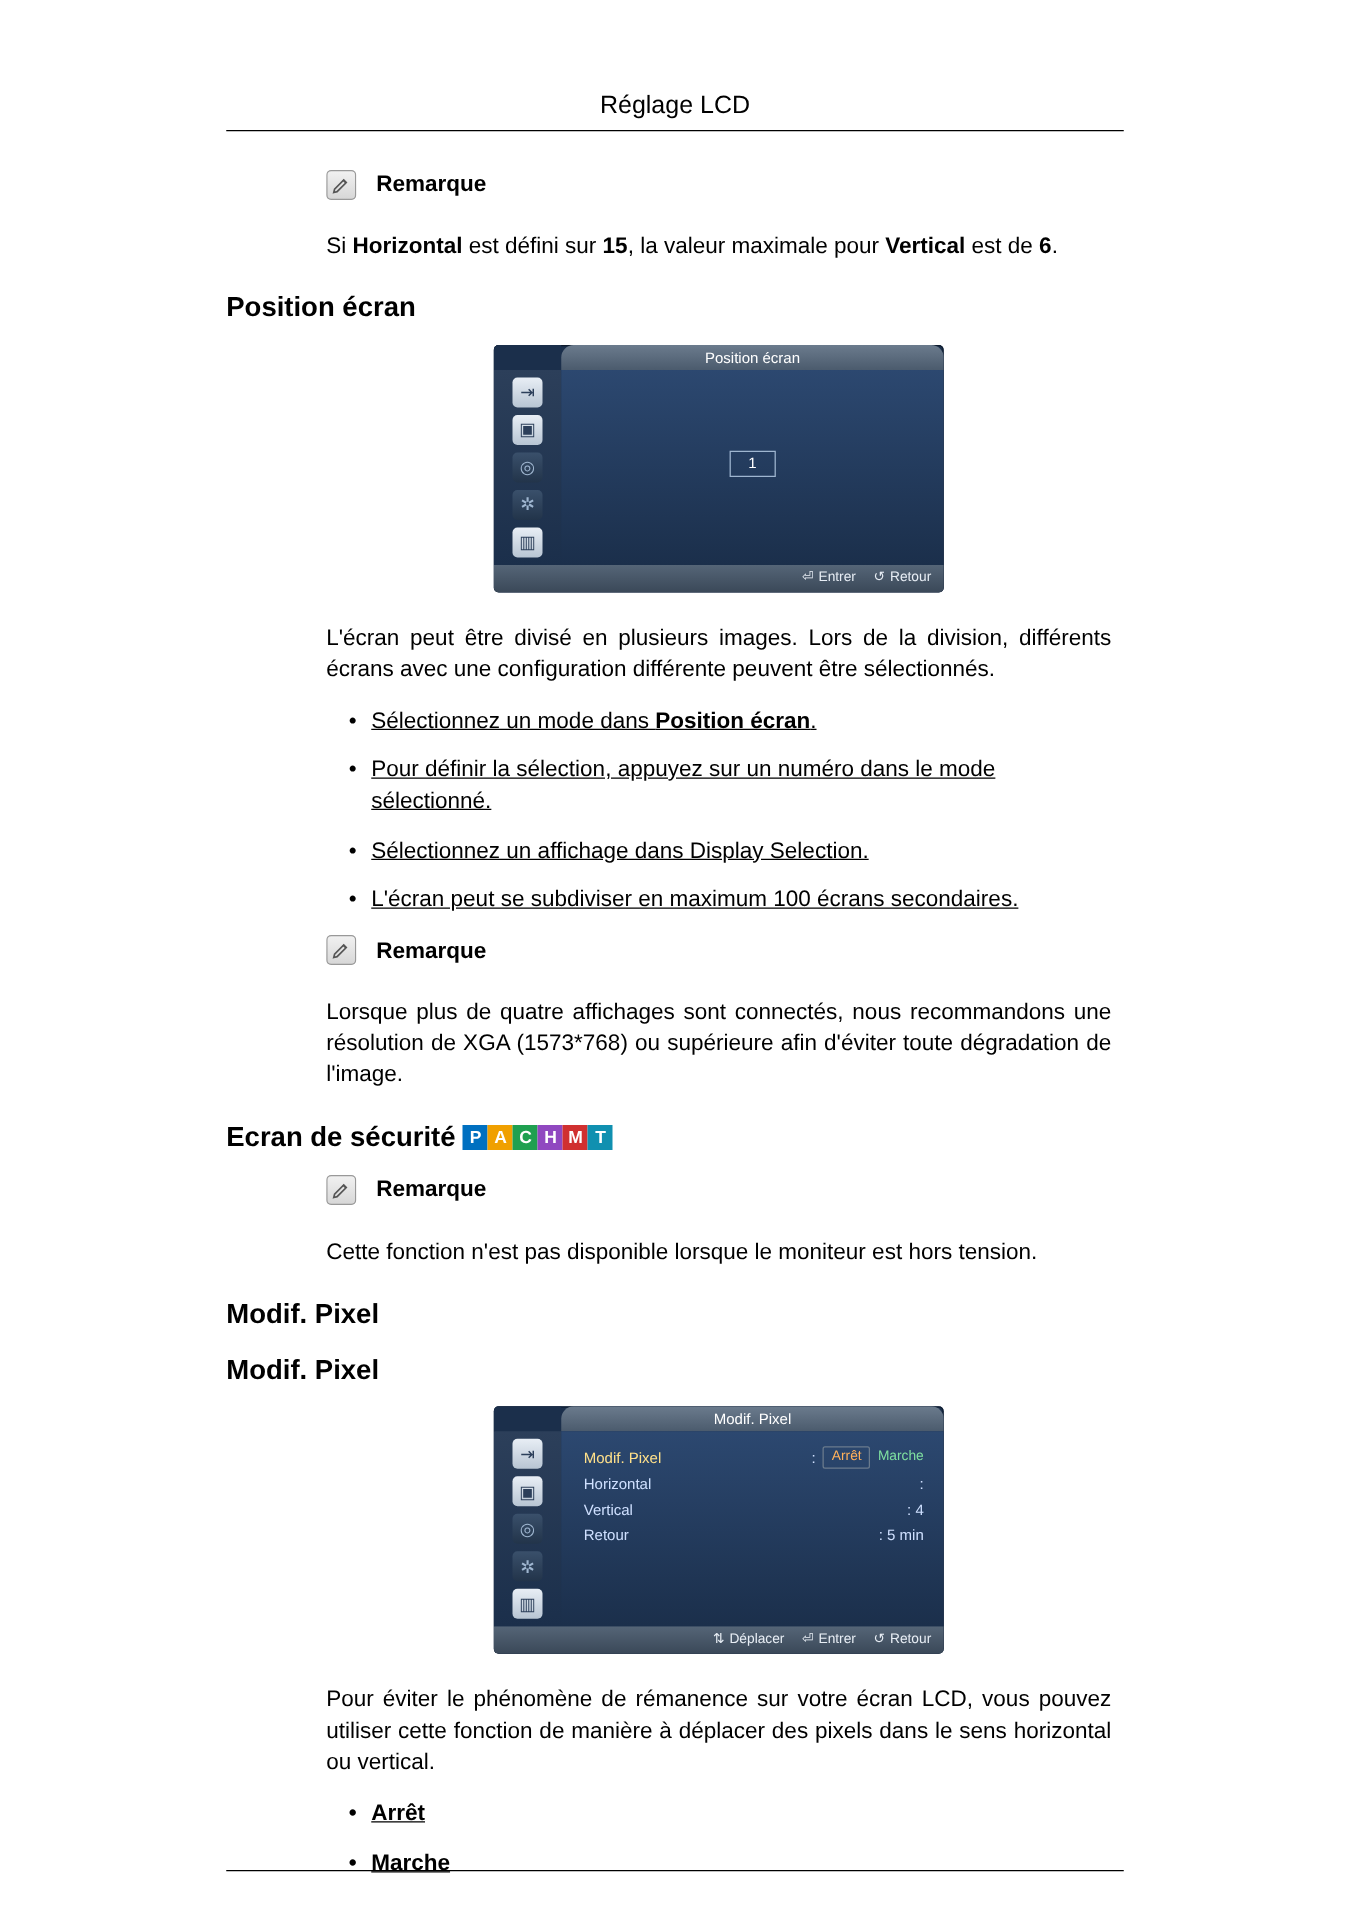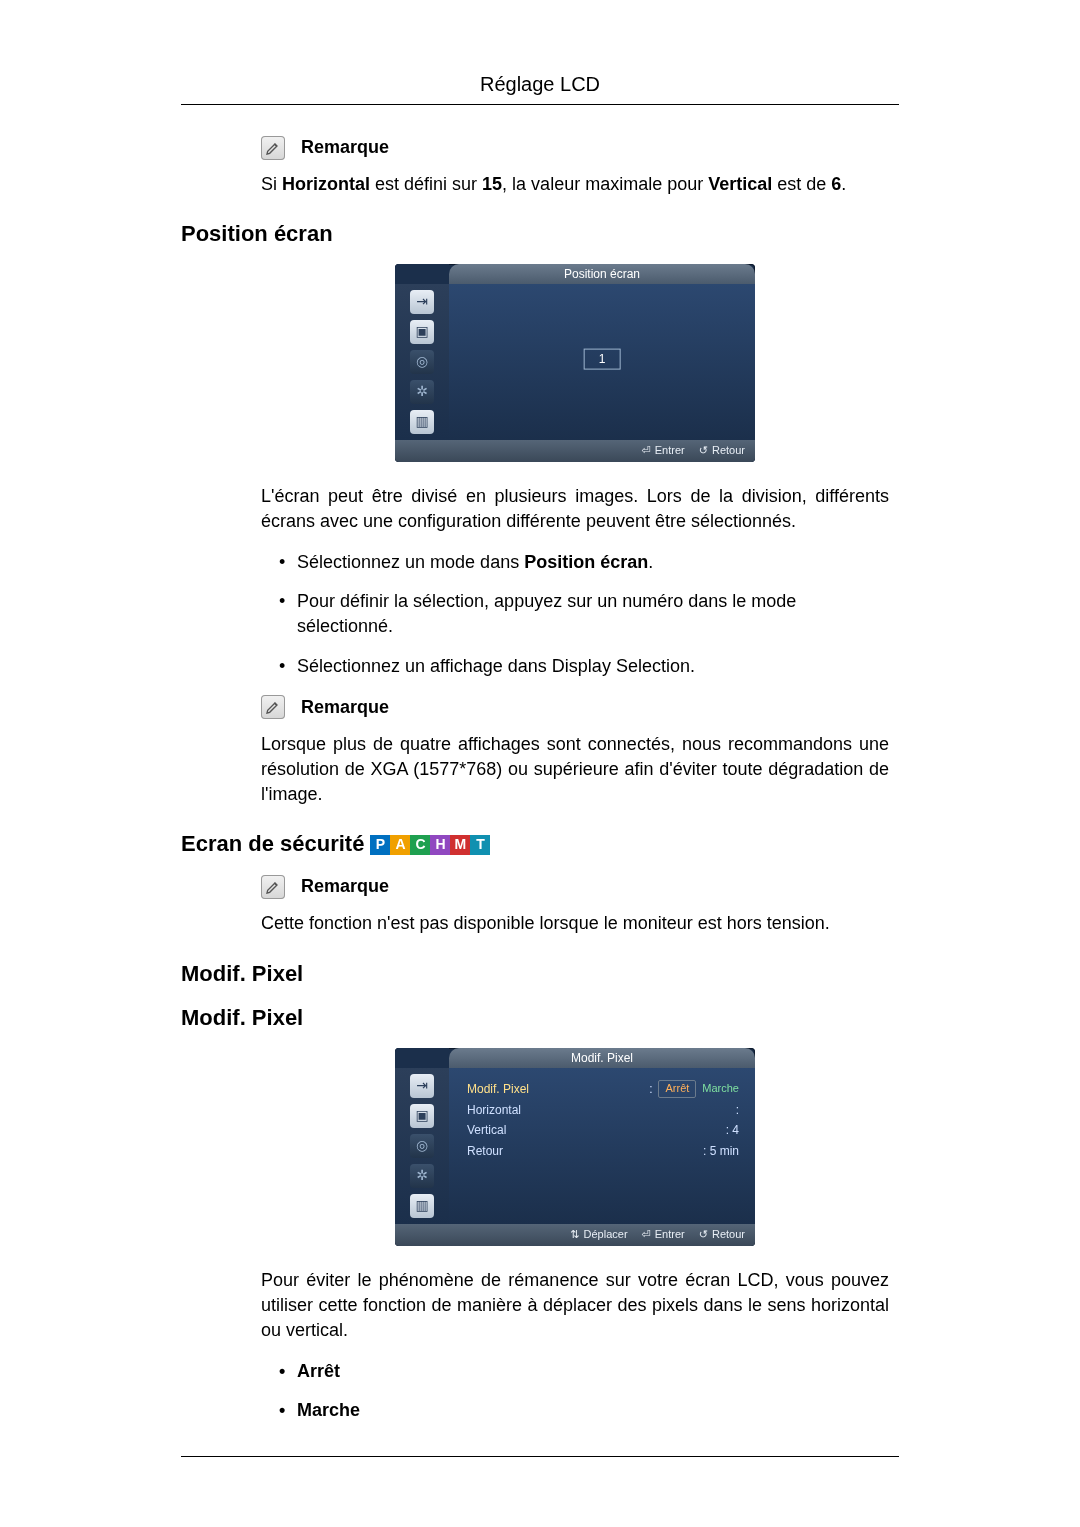--- a/index.html
+++ b/index.html
@@ -48,21 +48,21 @@
     justify-content: center;
     border-radius: 4px;
     background: linear-gradient(#f2f2f2,#d6d6d6);
     box-shadow: inset 0 0 0 1px #999;
     color: #555;
   }
   .note-label {
     font-weight: bold;
   }
   .para {
-    margin: 12px 0 16px 0;
+    margin: 24px 0 16px 0;
     text-align: justify;
   }
   .h3 {
     font-size: 22px;
     font-weight: bold;
     margin: 22px 0 14px -80px;
   }
   .h3-inline {
     display: flex;
     align-items: center;
@@ -173,20 +173,21 @@
   }
   .osd-footer .fitem {
     display: inline-flex;
     align-items: center;
     gap: 4px;
   }
   ul.dash {
     list-style: none;
     padding-left: 18px;
     margin: 10px 0 16px 0;
+    text-decoration: underline;
   }
   ul.dash > li {
     position: relative;
     padding-left: 18px;
     margin: 14px 0;
   }
   ul.dash > li::before {
     content: "•";
     position: absolute;
     left: 0;
@@ -275,32 +276,33 @@
         </div>
       </div>
     </div>
 
     <p class="para">L'écran peut être divisé en plusieurs images. Lors de la division, différents écrans avec une configuration différente peuvent être sélectionnés.</p>
 
     <ul class="dash">
       <li><span>Sélectionnez un mode dans </span><b>Position écran</b><span>.</span></li>
       <li>Pour définir la sélection, appuyez sur un numéro dans le mode sélectionné.</li>
       <li>Sélectionnez un affichage dans Display Selection.</li>
+      <li>L'écran peut se subdiviser en maximum 100 écrans secondaires.</li>
     </ul>
 
     <div class="note-row">
       <span class="note-icon">
         <svg width="16" height="16" viewBox="0 0 24 24" fill="none" stroke="currentColor" stroke-width="2">
             <path d="M3 21l4-1 11-11-3-3L4 17l-1 4z"></path>
             <path d="M14 6l3 3"></path>
           </svg>
       </span>
       <span class="note-label">Remarque</span>
     </div>
-    <p class="para">Lorsque plus de quatre affichages sont connectés, nous recommandons une résolution de XGA (1577*768) ou supérieure afin d'éviter toute dégradation de l'image.</p>
+    <p class="para">Lorsque plus de quatre affichages sont connectés, nous recommandons une résolution de XGA (1573*768) ou supérieure afin d'éviter toute dégradation de l'image.</p>
 
     <div class="h3 h3-inline">
       <span>Ecran de sécurité</span>
       <span class="src-badges">
         <span class="badge b-p">P</span>
         <span class="badge b-a">A</span>
         <span class="badge b-c">C</span>
         <span class="badge b-h">H</span>
         <span class="badge b-m">M</span>
         <span class="badge b-t">T</span>

